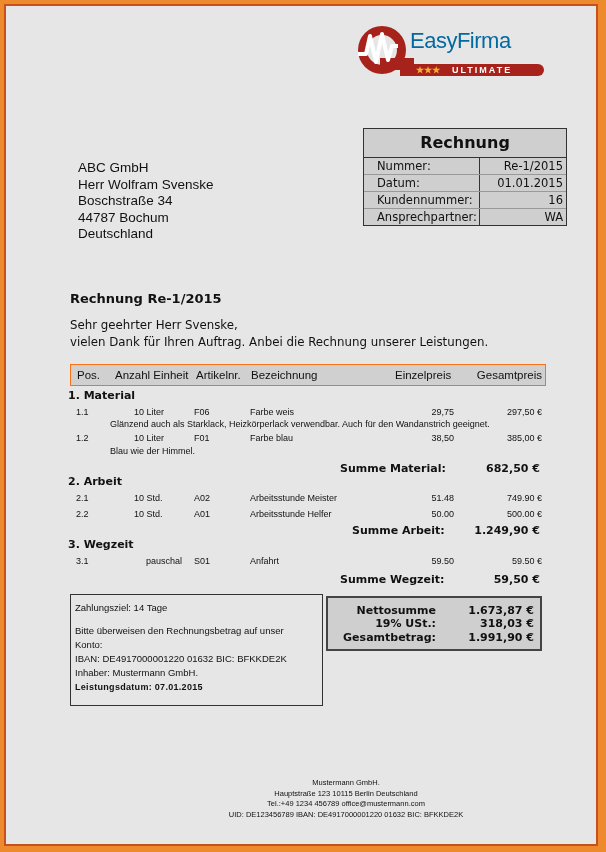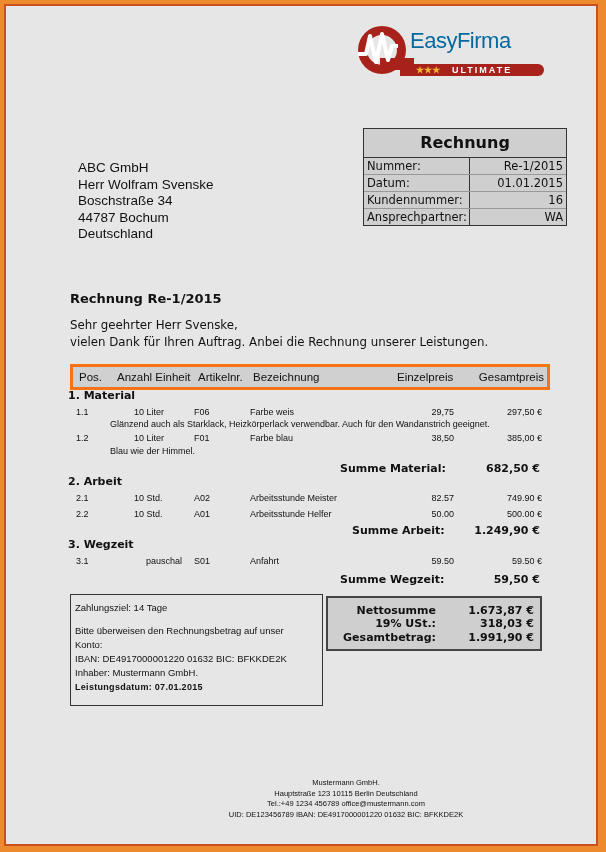--- a/index.html
+++ b/index.html
@@ -21,28 +21,28 @@
   .logo-text { position: absolute; left: 56px; top: 4px; font-family: "Liberation Sans", sans-serif; font-size: 22px; color: #0369a1; letter-spacing: -0.5px; }
   .logo-bar { position: absolute; left: 46px; top: 40px; width: 144px; height: 12px; background: #a8221c; border-radius: 0 6px 6px 0; color: #fff; font-family: "Liberation Sans", sans-serif; font-weight: bold; font-size: 9px; letter-spacing: 2px; line-height: 12px; }
   .logo-stars { position: absolute; left: 16px; top: 0; color: #f0b030; letter-spacing: 0; font-size: 9px; }
   .logo-ult { position: absolute; left: 52px; top: 0; }
 
   
   .info { left: 337px; top: 122px; width: 202px; border: 1px solid #333; background: #cfcfcf; margin-left: 20px; }
   .info-title { height: 28px; line-height: 28px; text-align: center; font-size: 16px; font-weight: bold; border-bottom: 1px solid #333; }
   .info-row { display: flex; height: 16px; line-height: 16px; font-size: 11.5px; border-bottom: 1px solid #999; }
   .info-row:last-child { border-bottom: none; }
-  .info-k { width: 102px; padding-left: 3px; border-right: 1px solid #333; }
+  .info-k { width: 102px; padding-left: 13px; border-right: 1px solid #333; }
   .info-v { flex: 1; text-align: right; padding-right: 3px; }
 
   .addr { left: 72px; top: 154px; font-family: "Liberation Sans", sans-serif; font-size: 13.5px; line-height: 16.5px; }
   .subject { left: 64px; top: 285px; font-size: 13px; font-weight: bold; }
   .intro { left: 64px; top: 311px; font-size: 11.8px; line-height: 17px; }
 
-  .thead { left: 64px; top: 358px; width: 474px; height: 20px; border: 3px solid #f97316; background: #d0d0d0; font-family: "Liberation Sans", sans-serif; font-size: 11.5px; line-height: 20px; }
+  .thead { left: 64px; top: 358px; width: 474px; height: 20px; border: 1px solid #f97316; background: #d0d0d0; font-family: "Liberation Sans", sans-serif; font-size: 11.5px; line-height: 20px; }
   .thead span { position: absolute; top: 0; }
 
   .sec { font-size: 11px; font-weight: bold; position: absolute; left: 62px; }
   .row { position: absolute; left: 64px; width: 476px; height: 14px; font-family: "Liberation Sans", sans-serif; font-size: 9px; line-height: 14px; }
   .row span { position: absolute; top: 0; }
   .desc { position: absolute; left: 104px; font-family: "Liberation Sans", sans-serif; font-size: 9px; }
   .sum { position: absolute; font-size: 11px; font-weight: bold; }
 
   .pay { left: 64px; top: 588px; width: 253px; height: 112px; border: 1px solid #333; box-sizing: border-box; font-family: "Liberation Sans", sans-serif; font-size: 9.5px; line-height: 14px; padding: 6px 4px; }
   .totals { left: 320px; top: 590px; width: 216px; height: 55px; border: 2px solid #444; box-sizing: border-box; background: #cfcfcf; font-size: 11px; font-weight: bold; }
@@ -135,21 +135,21 @@
   <div class="desc" style="top:440px">Blau wie der Himmel.</div>
   <div class="sum" style="top:456px;left:334px">Summe Material:</div>
   <div class="sum" style="top:456px;right:56px">682,50 €</div>
 
   <div class="sec" style="top:469px">2. Arbeit</div>
   <div class="row" style="top:485px">
     <span style="left:6px">2.1</span>
     <span style="left:64px">10 Std.</span>
     <span style="left:124px">A02</span>
     <span style="left:180px">Arbeitsstunde Meister</span>
-    <span style="right:92px">82.57</span>
+    <span style="right:92px">51.48</span>
     <span style="right:4px">749.90 €</span>
   </div>
   <div class="row" style="top:501px">
     <span style="left:6px">2.2</span>
     <span style="left:64px">10 Std.</span>
     <span style="left:124px">A01</span>
     <span style="left:180px">Arbeitsstunde Helfer</span>
     <span style="right:92px">50.00</span>
     <span style="right:4px">500.00 €</span>
   </div>

